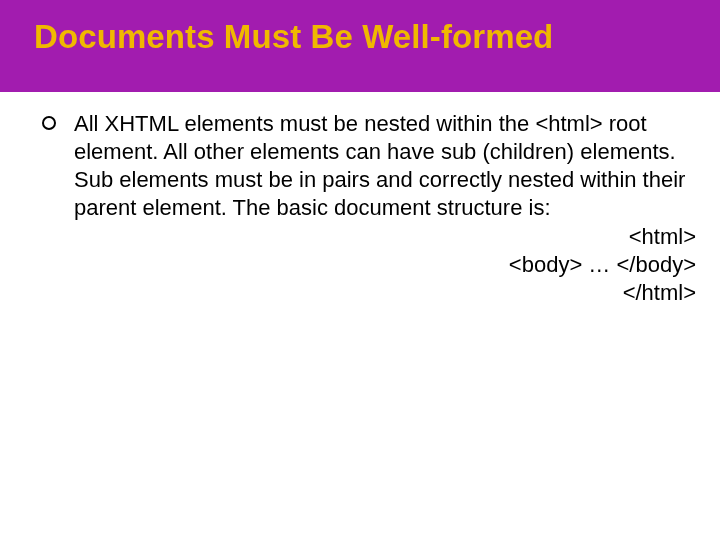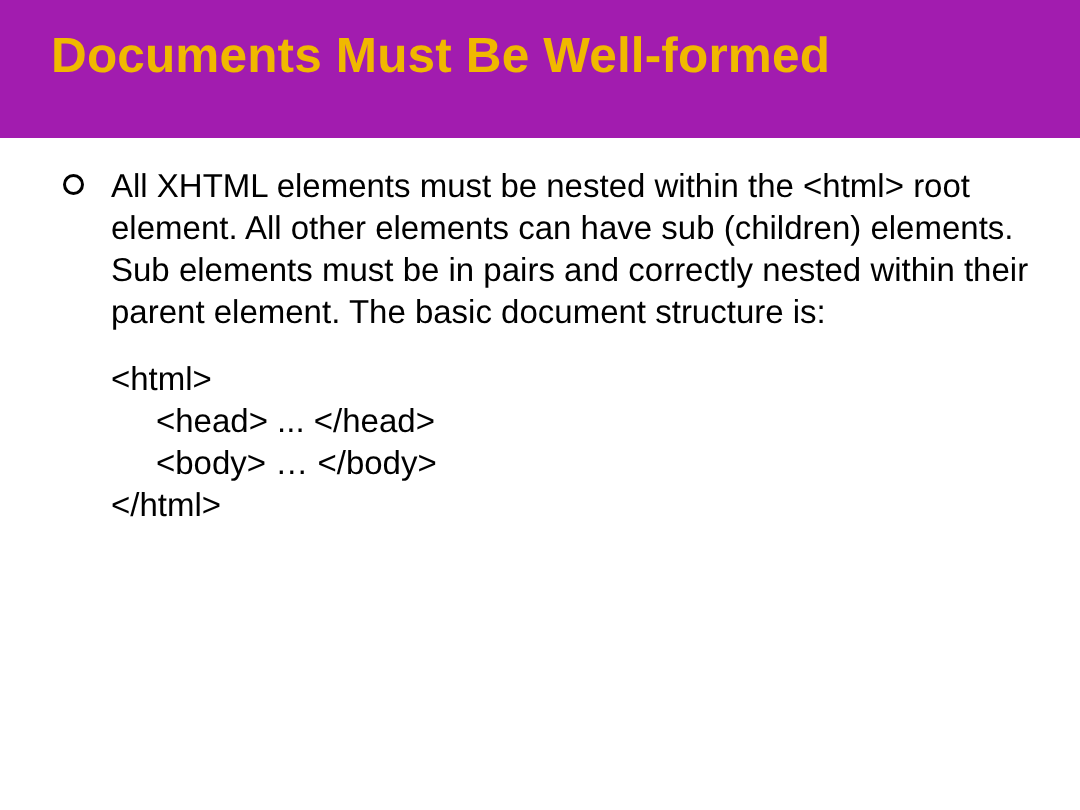--- a/index.html
+++ b/index.html
@@ -36,38 +36,38 @@
     margin-top: 6px;
     margin-right: 18px;
     flex: 0 0 auto;
   }
   .body-text {
     color: #000;
     font-size: 22px;
     line-height: 1.28;
   }
   .struct {
-    margin-top: 16px;
+    margin-top: 0;
+    text-align: right;
   }
   .struct .l1 { }
   .struct .l2 { padding-left: 30px; }
 </style>
 </head>
 <body>
 
 <div class="title-band">
   <div class="title-text">Documents Must Be Well-formed</div>
 </div>
 
 <div class="content">
   <div class="bullet-row">
     <div class="bullet"></div>
     <div class="body-text">
       <span>All XHTML elements must be nested within the &lt;html&gt; root element.  All other elements can have sub (children) elements.  Sub elements must be in pairs and correctly nested within their parent element.  The basic document structure is:</span>
       <div class="struct">
         <div class="l1">&lt;html&gt;</div>
-        <div class="l2">&lt;head&gt; ... &lt;/head&gt;</div>
         <div class="l2">&lt;body&gt; … &lt;/body&gt;</div>
         <div class="l1">&lt;/html&gt;</div>
       </div>
     </div>
   </div>
 </div>
 
 </body></html>

